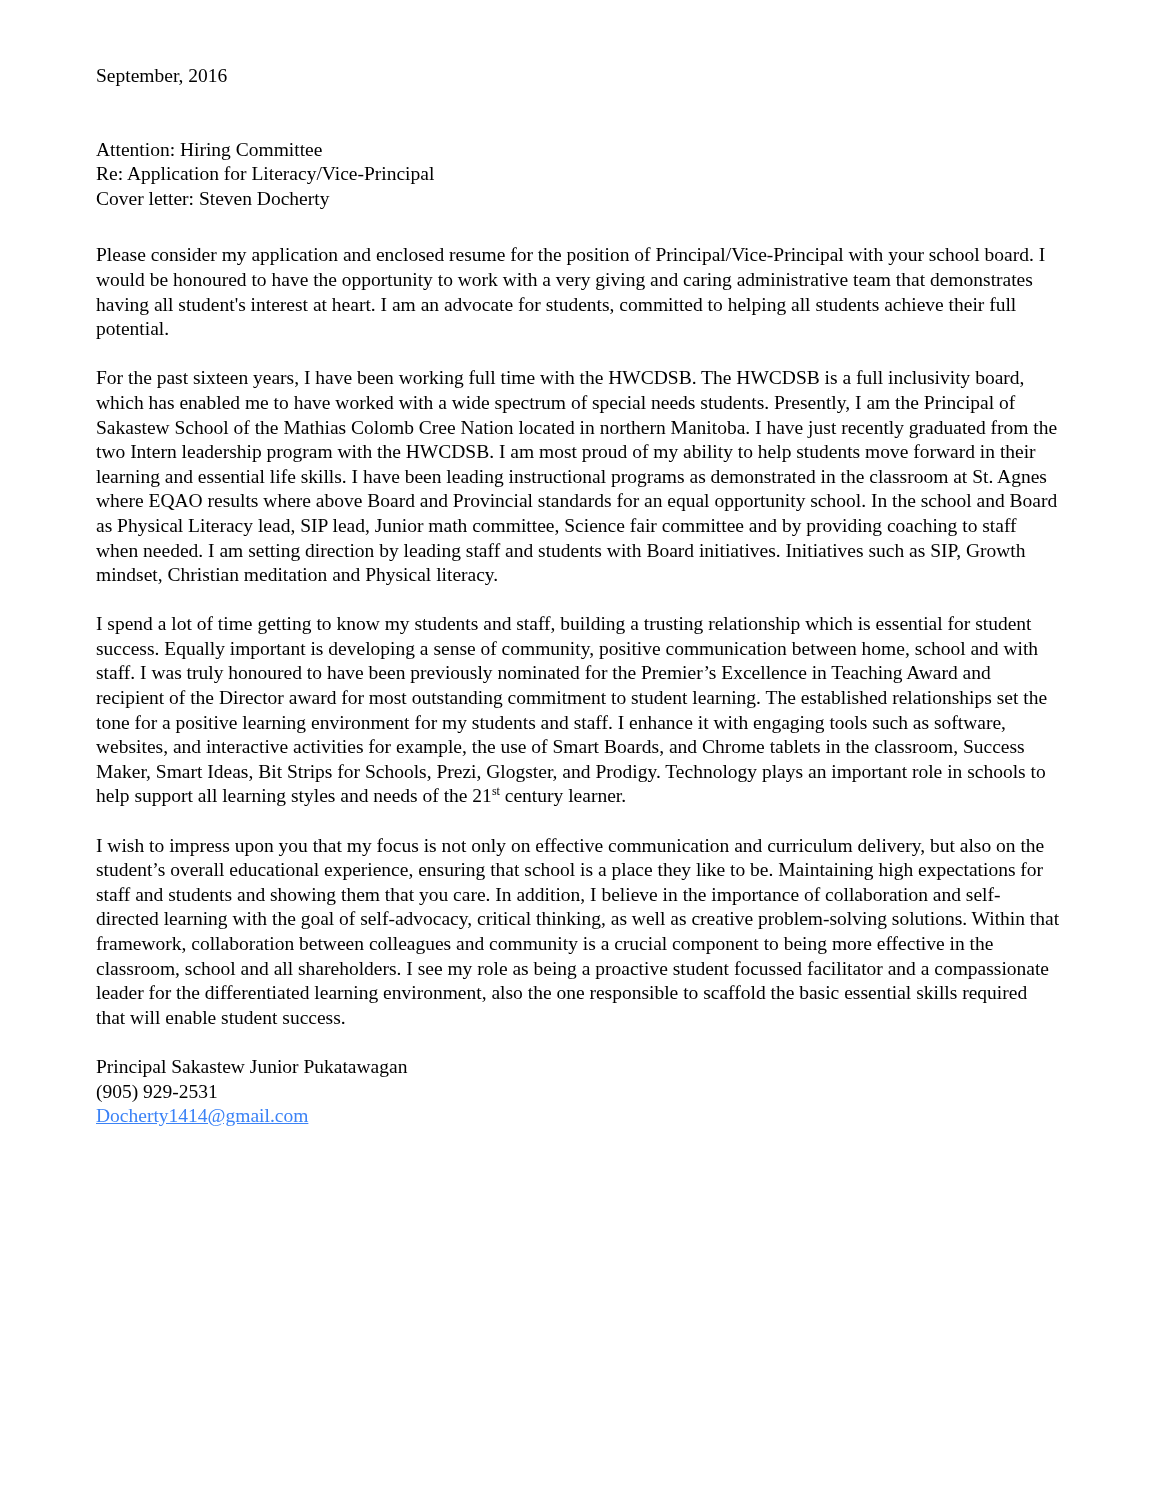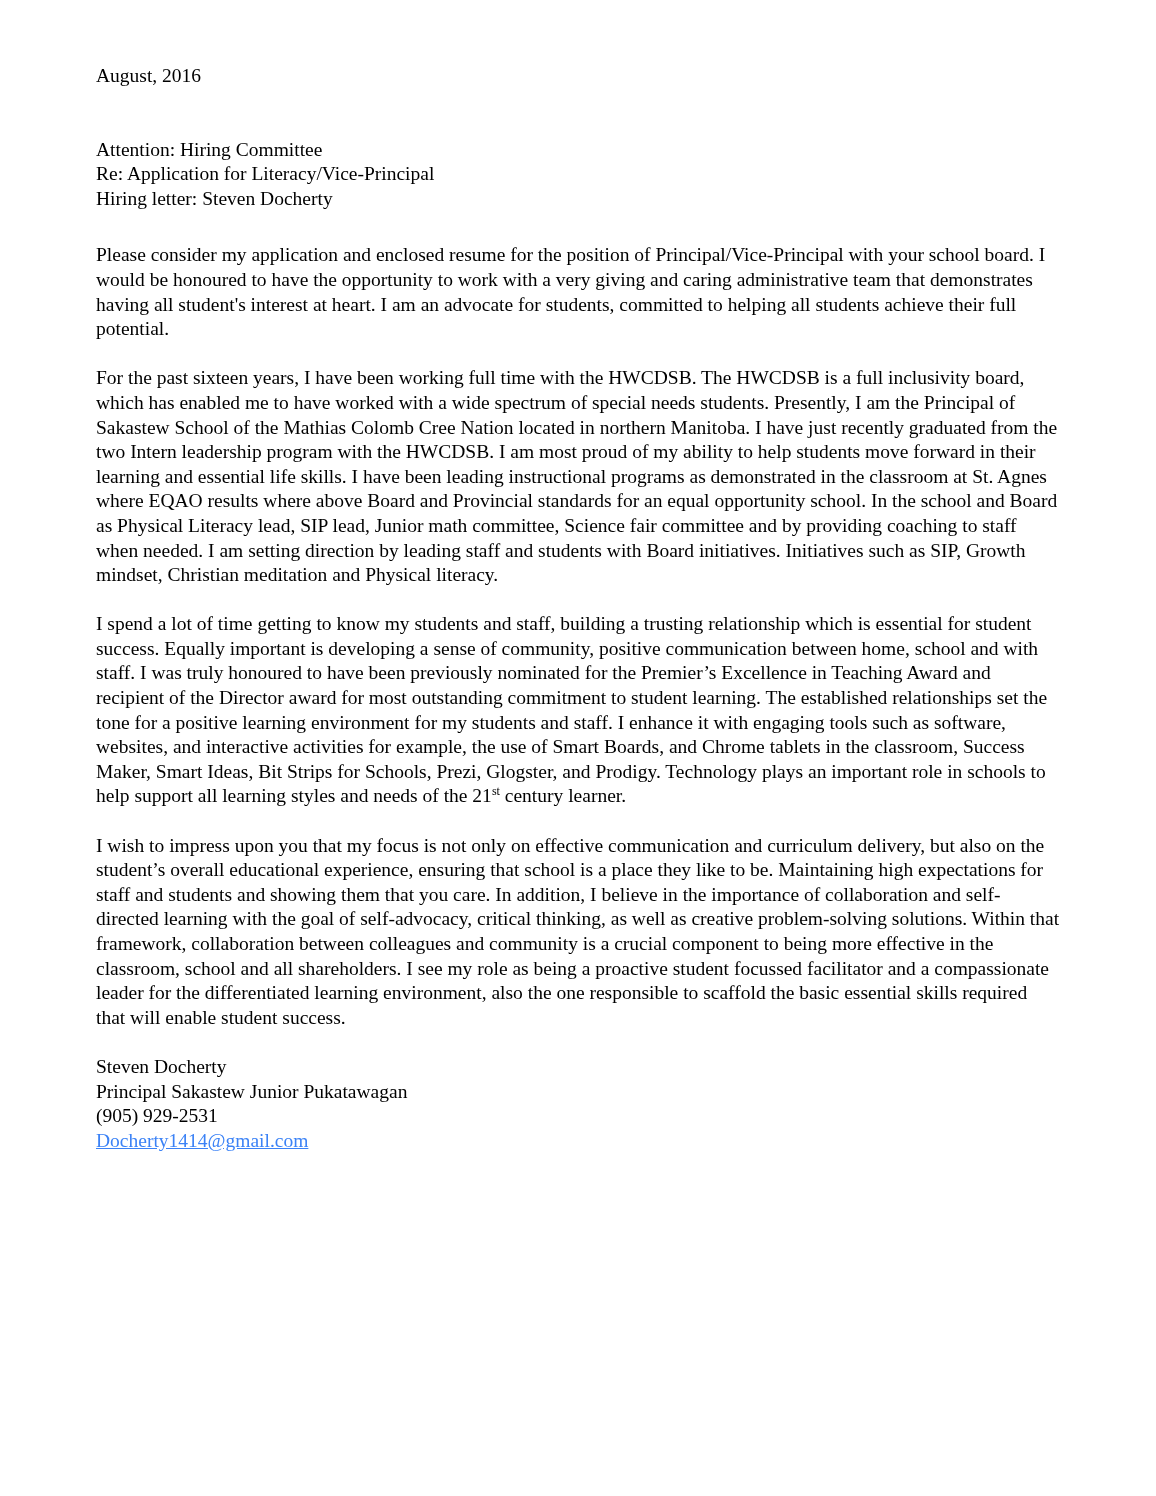--- a/index.html
+++ b/index.html
@@ -47,37 +47,36 @@
     color: #3b82f6;
     text-decoration: underline;
     cursor: pointer;
   }
 </style>
 </head>
 <body>
 
 <div class="page">
 
-  <p class="date">August, 2016</p>
+  <p class="date">September, 2016</p>
 
   <div class="header-block">
     <p>Attention: Hiring Committee</p>
     <p>Re: Application for Literacy/Vice-Principal</p>
-    <p>Hiring letter: Steven Docherty</p>
+    <p>Cover letter: Steven Docherty</p>
   </div>
 
   <p class="para">Please consider my application and enclosed resume for the position of Principal/Vice-Principal with your school board. I would be honoured to have the opportunity to work with a very giving and caring administrative team that demonstrates having all student's interest at heart. I am an advocate for students, committed to helping all students achieve their full potential.</p>
 
   <p class="para">For the past sixteen years, I have been working full time with the HWCDSB. The HWCDSB is a full inclusivity board, which has enabled me to have worked with a wide spectrum of special needs students. Presently, I am the Principal of Sakastew School of the Mathias Colomb Cree Nation located in northern Manitoba. I have just recently graduated from the two Intern leadership program with the HWCDSB. I am most proud of my ability to help students move forward in their learning and essential life skills. I have been leading instructional programs as demonstrated in the classroom at St. Agnes where EQAO results where above Board and Provincial standards for an equal opportunity school. In the school and Board as Physical Literacy lead, SIP lead, Junior math committee, Science fair committee and by providing coaching to staff when needed. I am setting direction by leading staff and students with Board initiatives. Initiatives such as SIP, Growth mindset, Christian meditation and Physical literacy.</p>
 
   <p class="para"><span>I spend a lot of time getting to know my students and staff, building a trusting relationship which is essential for student success. Equally important is developing a sense of community, positive communication between home, school and with staff. I was truly honoured to have been previously nominated for the Premier’s Excellence in Teaching Award and recipient of the Director award for most outstanding commitment to student learning. The established relationships set the tone for a positive learning environment for my students and staff. I enhance it with engaging tools such as software, websites, and interactive activities for example, the use of Smart Boards, and Chrome tablets in the classroom, Success Maker, Smart Ideas, Bit Strips for Schools, Prezi, Glogster, and Prodigy. Technology plays an important role in schools to help support all learning styles and needs of the 21</span><sup>st</sup><span> century learner.</span></p>
 
   <p class="para">I wish to impress upon you that my focus is not only on effective communication and curriculum delivery, but also on the student’s overall educational experience, ensuring that school is a place they like to be. Maintaining high expectations for staff and students and showing them that you care. In addition, I believe in the importance of collaboration and self-directed learning with the goal of self-advocacy, critical thinking, as well as creative problem-solving solutions. Within that framework, collaboration between colleagues and community is a crucial component to being more effective in the classroom, school and all shareholders. I see my role as being a proactive student focussed facilitator and a compassionate leader for the differentiated learning environment, also the one responsible to scaffold the basic essential skills required that will enable student success.</p>
 
 
   <div class="signature-block">
-    <p>Steven Docherty</p>
     <p>Principal Sakastew Junior Pukatawagan</p>
     <p>(905) 929-2531</p>
     <p><a class="email-link">Docherty1414@gmail.com</a></p>
   </div>
 
 </div>
 
 </body></html>

